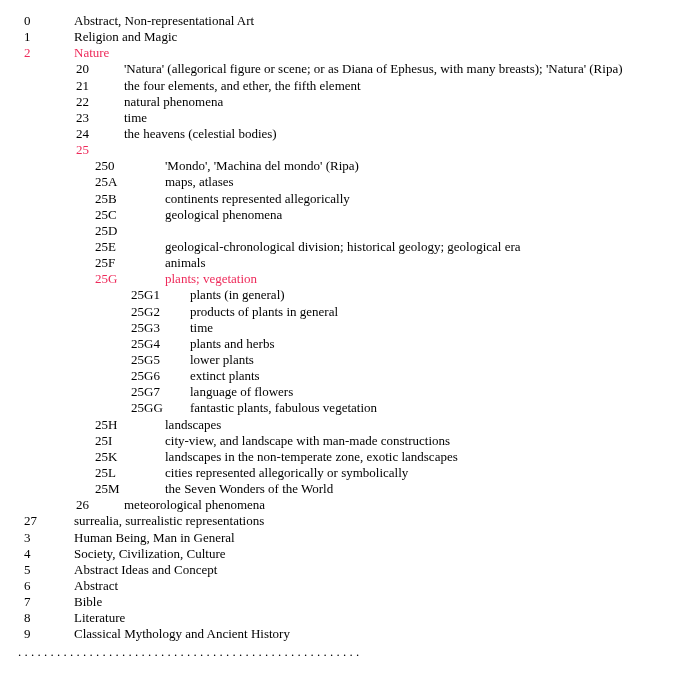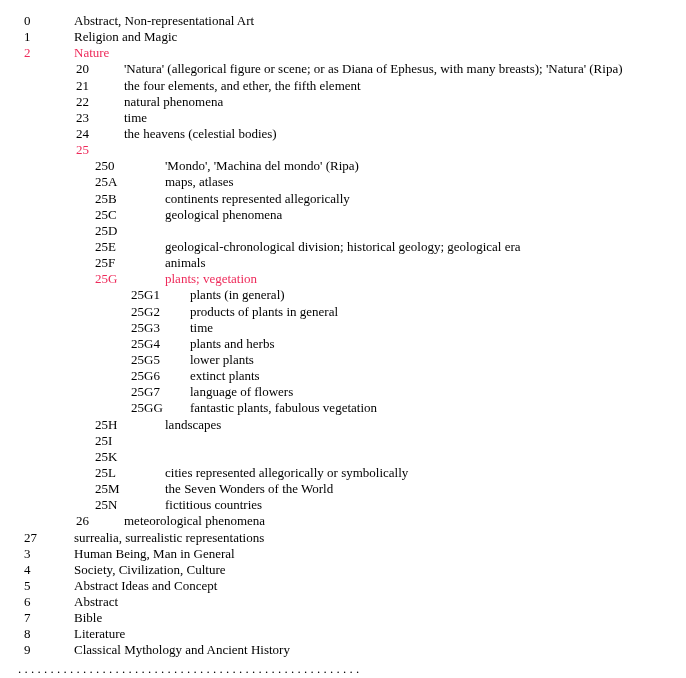--- a/index.html
+++ b/index.html
@@ -157,35 +157,33 @@
       <div class="row l3">
     <span class="code">25GG</span>
     <span class="label">fantastic plants, fabulous vegetation</span>
   </div>
       <div class="row l2">
     <span class="code">25H</span>
     <span class="label">landscapes</span>
   </div>
       <div class="row l2">
     <span class="code">25I</span>
+    <span class="label">city-view, and landscape with man-made constructions</span>
   </div>
       <div class="row l2">
     <span class="code">25K</span>
+    <span class="label">landscapes in the non-temperate zone, exotic landscapes</span>
   </div>
       <div class="row l2">
     <span class="code">25L</span>
     <span class="label">cities represented allegorically or symbolically</span>
   </div>
       <div class="row l2">
     <span class="code">25M</span>
     <span class="label">the Seven Wonders of the World</span>
-  </div>
-      <div class="row l2">
-    <span class="code">25N</span>
-    <span class="label">fictitious countries</span>
   </div>
       <div class="row l1">
     <span class="code">26</span>
     <span class="label">meteorological phenomena</span>
   </div>
       <div class="row l0">
     <span class="code">27</span>
     <span class="label">surrealia, surrealistic representations</span>
   </div>
       <div class="row l0">

